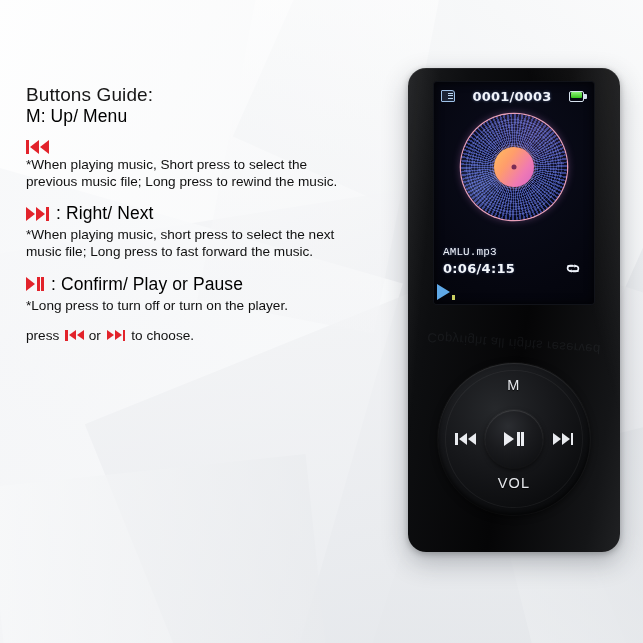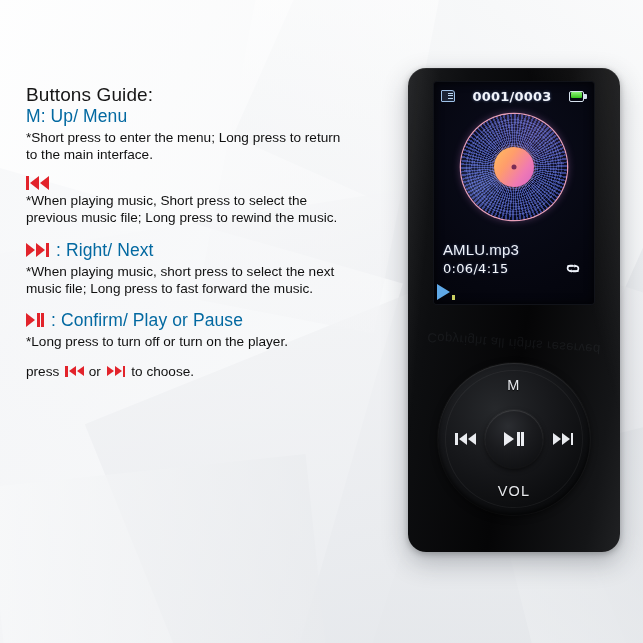--- a/index.html
+++ b/index.html
@@ -48,21 +48,21 @@
   #guide {
     position: absolute; z-index: 5;
     left: 26px; top: 84px; width: 380px;
     color: #1b1b1b;
   }
   #guide-title {
     font-size: 19px; color: #171717; letter-spacing: .1px;
   }
   .block { margin-bottom: 13px; }
   .head {
-    color: #0369a1; font-size: 17.5px; letter-spacing: .1px;
+    color: #000000; font-size: 17.5px; letter-spacing: .1px;
     white-space: nowrap; display: flex; align-items: center; gap: 2px;
     margin-bottom: 1px;
   }
   .head .htxt { display: inline-block; }
   .body-txt {
     font-size: 13.6px; color: #111; line-height: 1.26;
     white-space: pre-line; margin-top: 2px;
   }
   .inline-run { font-size: 13.6px; color: #111; line-height: 1.26;
                 display: flex; align-items: center; gap: 3px; flex-wrap: wrap; }
@@ -167,29 +167,29 @@
     box-shadow: 0 0 4px rgba(255,170,140,.5);
   }
   #vinyl-hole {
     position: absolute; left: 50%; top: 50%; transform: translate(-50%,-50%);
     width: 5px; height: 5px; border-radius: 50%; background: #7a2c55;
   }
 
   
   #nowplaying { position: absolute; left: 9px; bottom: 28px; right: 8px; }
   #track-name {
-    font-family: Liberation Sans, sans-serif;
-    font-size: 15px; color: #eef2fa; letter-spacing: .1px;
+    font-family: Liberation Mono, monospace;
+    font-size: 11px; color: #eef2fa; letter-spacing: .1px;
     text-shadow: 0 0 3px rgba(150,180,255,.35);
   }
   #time-row { display: flex; align-items: center; justify-content: space-between;
               margin-top: 3px; padding-right: 4px; }
   #track-time {
     font-family: "DejaVu Sans", sans-serif;
-    font-size: 13px; font-weight: normal; color: #f4f7fc; letter-spacing: .3px;
+    font-size: 13px; font-weight: bold; color: #f4f7fc; letter-spacing: .3px;
     text-shadow: 0 0 3px rgba(150,180,255,.35);
   }
   #repeat-icon { width: 18px; height: 13px; position: relative; }
   #repeat-icon svg { position: absolute; inset: 0; }
   #play-indicator {
     position: absolute; left: 3px; bottom: 4px;
     display: flex; align-items: flex-end; gap: 2px;
   }
   #play-indicator .ptri {
     width: 0; height: 0; border-style: solid;
@@ -220,21 +220,21 @@
     box-shadow: inset 0 1px 1px rgba(255,255,255,.13),
                 0 2px 5px rgba(0,0,0,.65),
                 0 0 0 1px rgba(255,255,255,.05);
     display: flex; align-items: center; justify-content: center;
   }
   .wheel-label {
     position: absolute; color: #e6e8ec; font-size: 14.5px; letter-spacing: 1.2px;
     text-shadow: 0 1px 1px rgba(0,0,0,.8);
   }
   #label-m   { left: 50%; top: 14px;  transform: translateX(-50%); }
-  #label-vol { left: 50%; bottom: 16px; transform: translateX(-50%); }
+  #label-vol { left: 50%; bottom: 24px; transform: translateX(-50%); }
   #btn-prev  { position: absolute; left: 17px; top: 50%; transform: translateY(-50%); }
   #btn-next  { position: absolute; right: 17px; top: 50%; transform: translateY(-50%); }
   .ico.white { --c: #e9ebef; }
   .ico.white .tri-l { border-width: 6px 8px 6px 0; }
   .ico.white .tri-r { border-width: 6px 0 6px 8px; }
   .ico.white .bar { width: 2.5px; height: 12px; }
   .ico.ctr { --c: #eceef2; }
   .ico.ctr .tri-r { border-width: 7px 0 7px 10px; }
   .ico.ctr .pbar { width: 2.8px; height: 14px; }
 </style>
@@ -254,22 +254,20 @@
 </div>
 
 <div id="guide">
 
   <div id="guide-title">Buttons Guide:</div>
 
   <div class="block">
     <div class="head">
       <span class="htxt">M: Up/ Menu</span>
     </div>
-    <div class="body-txt">*Short press to enter the menu; Long press to return
- to the main interface.</div>
   </div>
 
   <div class="block">
     <div class="head">
       <span class="ico red">
         <span class="bar"></span>
           <span class="tri-l"></span>
           <span class="tri-l"></span>
       </span>
     </div>

